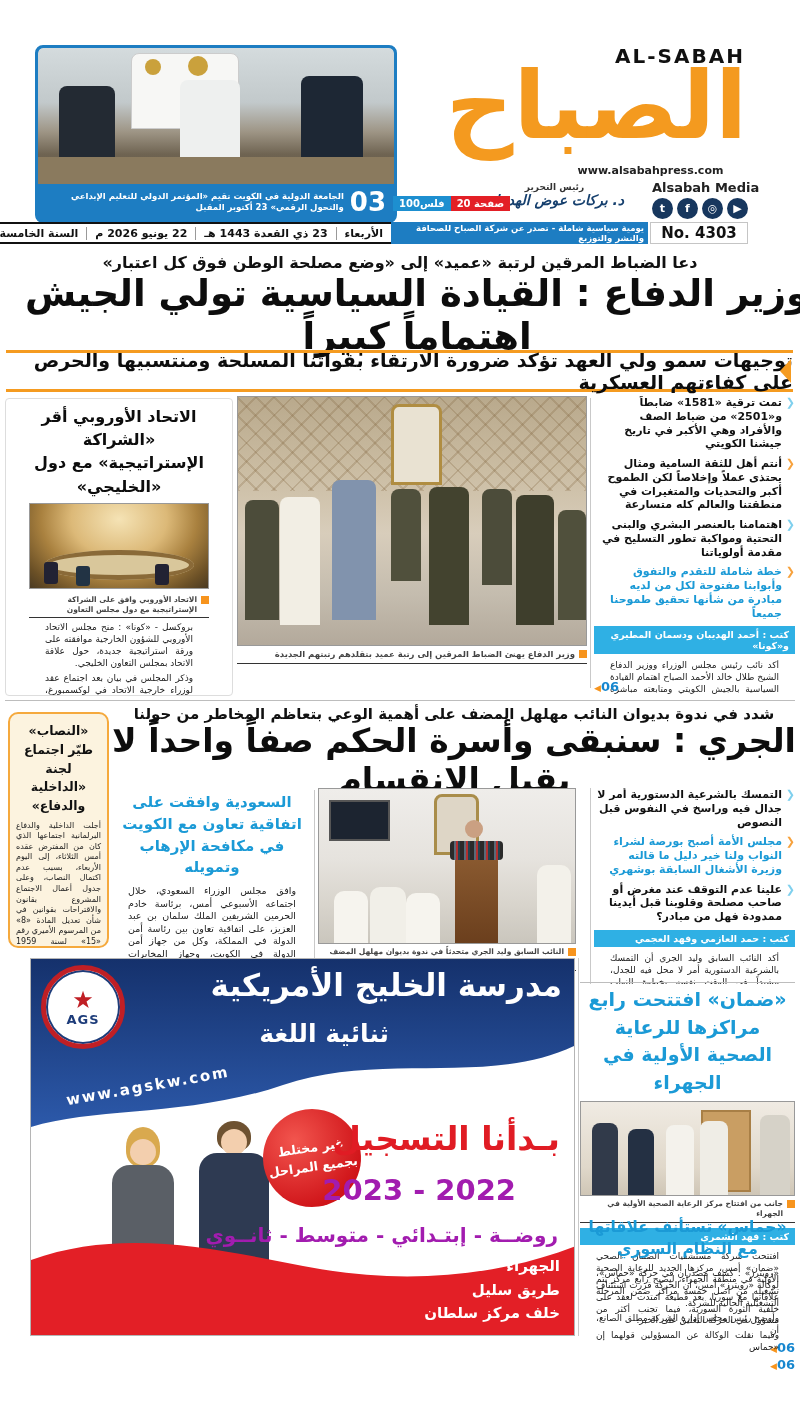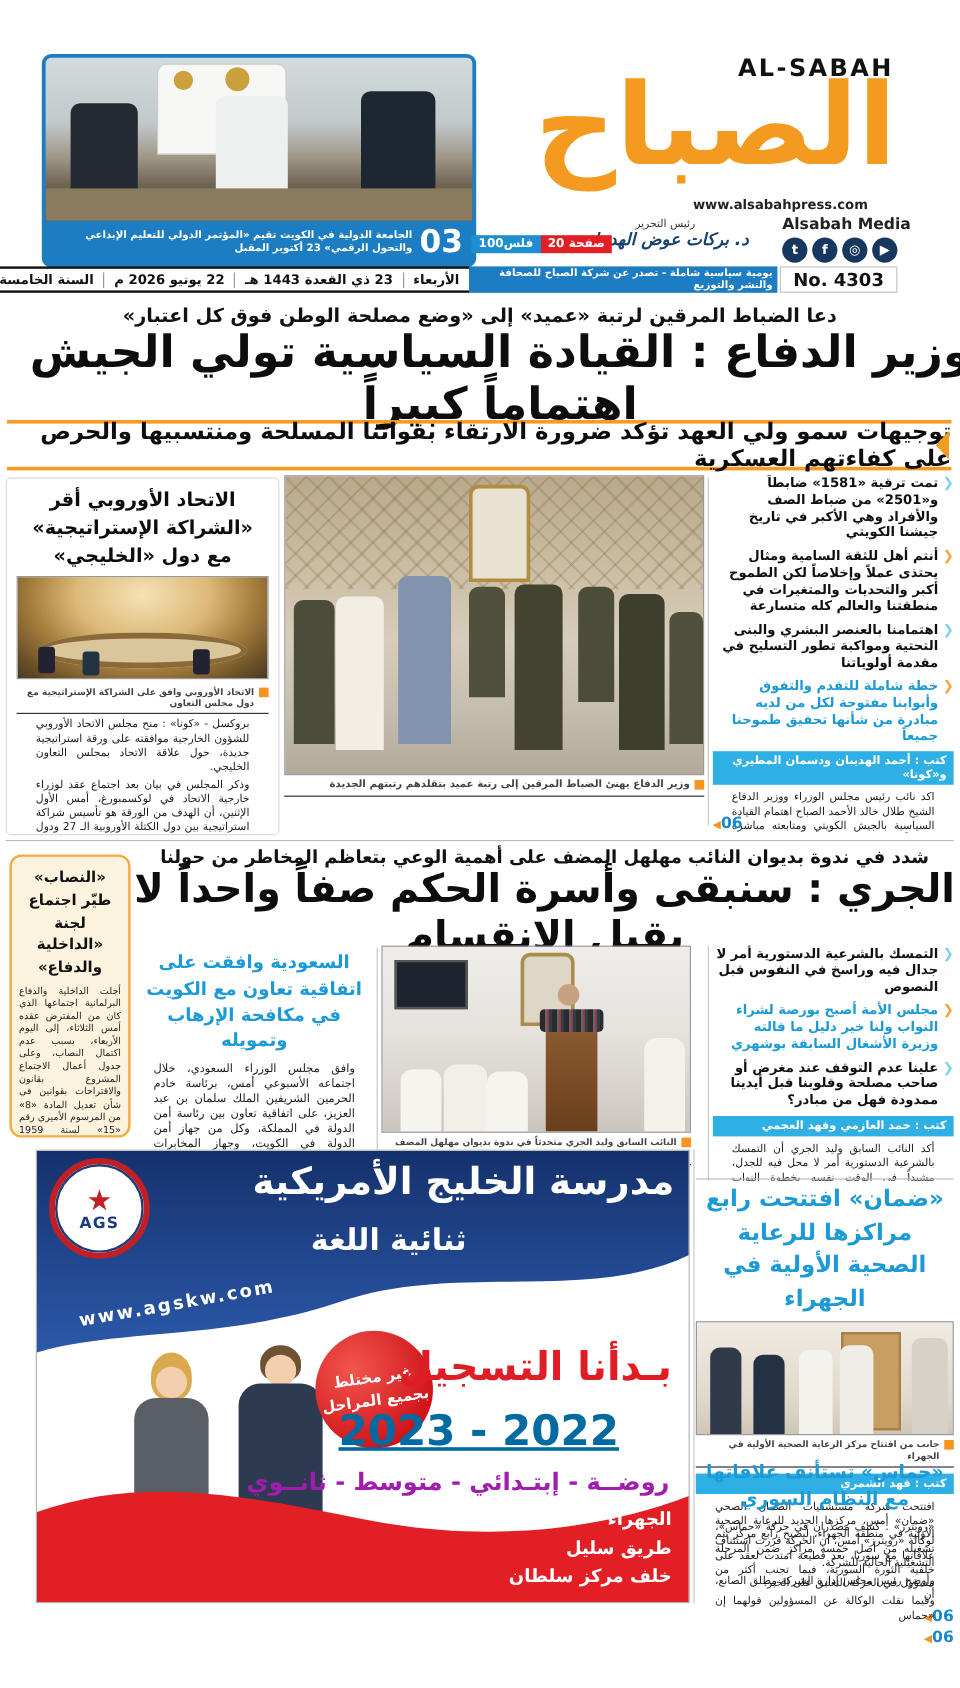--- a/index.html
+++ b/index.html
@@ -16,21 +16,21 @@
   .date-bar{left:0;top:222px;width:391px;height:22px;border-top:2px solid #111;border-bottom:2px solid #111;display:flex;align-items:center;box-sizing:border-box;}
   .date-bar span{font-size:11px;font-weight:bold;color:#111;padding:0 8px;border-left:1px solid #999;white-space:nowrap;}
   .date-bar span:last-child{border-left:none;}
   .logo-en{left:598px;top:44px;width:164px;text-align:center;font-size:20px;font-weight:bold;letter-spacing:2px;color:#111;}
   .logo-ar{left:398px;top:50px;width:397px;height:118px;text-align:center;font-size:94px;line-height:112px;font-weight:bold;color:#f49a1f;}
   .website{left:553px;top:164px;width:195px;text-align:center;font-size:11px;font-weight:bold;color:#222;}
   .media-label{left:652px;top:180px;width:130px;font-size:13px;font-weight:bold;color:#222;direction:ltr;text-align:left;}
   .social-row{left:652px;top:198px;display:flex;gap:4px;direction:ltr;}
   .soc{width:21px;height:21px;border-radius:50%;background:#17375e;color:#fff;font-size:11px;font-weight:bold;display:flex;align-items:center;justify-content:center;}
   .editor-box{left:462px;top:182px;width:185px;text-align:center;}
-  .ed-title{font-size:9px;font-weight:normal;color:#333;}
+  .ed-title{font-size:9px;font-weight:bold;color:#333;}
   .ed-name{font-size:14px;font-weight:bold;font-style:italic;color:#16406e;}
   .price-badge{left:393px;top:196px;display:flex;direction:ltr;}
   .price-badge span{font-size:10px;font-weight:bold;color:#fff;padding:2px 6px;white-space:nowrap;}
   .price-blue{background:#1d8fd0;}
   .price-red{background:#e31f26;}
   .tagline-strip{left:391px;top:222px;width:257px;height:22px;background:#1d7dc2;color:#fff;font-size:8.5px;font-weight:bold;display:flex;align-items:center;justify-content:center;box-sizing:border-box;padding:0 4px;}
   .issue-box{left:650px;top:222px;width:98px;height:22px;border:1px solid #c5c5c5;box-sizing:border-box;display:flex;align-items:center;justify-content:center;font-size:15px;font-weight:bold;color:#111;}
 
   
   .kicker{text-align:center;font-weight:bold;color:#111;}
@@ -67,38 +67,38 @@
   .euring{position:absolute;left:8%;top:55%;width:84%;height:36%;border-radius:50%;background:#d9c79b;box-shadow:inset 0 0 0 5px #8a6a38;}
   .jariroom{background:linear-gradient(180deg,#efedea 0%,#e6e3de 45%,#d8d4cc 75%,#cac6bd 100%);}
   .tv{position:absolute;left:4%;top:7%;width:22%;height:24%;background:#1c2430;border:2px solid #555;}
   .portrait2{position:absolute;left:45%;top:3%;width:15%;height:36%;background:#ded6c6;border:3px solid #a98d4a;}
   .podium{position:absolute;left:53%;bottom:0;width:17%;height:56%;background:linear-gradient(180deg,#8a5a30,#6b3f1d);border-radius:4px 4px 0 0;}
   .mics{position:absolute;left:51%;bottom:54%;width:21%;height:12%;border-radius:4px;background:repeating-linear-gradient(90deg,#2a2a2a 0 4px,#5a6a78 4px 6px,#b23030 6px 8px,#24424e 8px 10px);}
   .damanroom{background:linear-gradient(180deg,#f0ebe3 0%,#e0d8ca 70%,#cfc6b6 100%);}
   .door{position:absolute;right:20%;top:8%;width:22%;height:84%;background:#c99e63;border:2px solid #a87f46;}
 
   
-  .eu-box{left:5px;top:398px;width:228px;height:298px;border:1px solid #ddd;border-radius:4px;box-sizing:border-box;padding:6px 8px;overflow:hidden;}
+  .eu-box{left:5px;top:398px;width:228px;height:298px;border:1px solid #ddd;border-radius:4px;box-sizing:border-box;padding:6px 23px;overflow:hidden;}
   .eu-head{font-size:16px;font-weight:bold;text-align:center;line-height:1.45;color:#0d0d0d;}
   .nisab-box{left:8px;top:712px;width:101px;height:236px;background:#fcf3df;border:2px solid #f5a93d;border-radius:10px;box-sizing:border-box;padding:8px 6px;overflow:hidden;}
   .nb-head{font-size:12.5px;font-weight:bold;text-align:center;line-height:1.5;color:#111;margin-bottom:5px;}
   .nb-body{font-size:8px;line-height:1.32;text-align:justify;color:#222;}
 
   
   .ad{left:30px;top:958px;width:545px;height:378px;border:1px solid #b5b5b5;box-sizing:border-box;background:#fff;overflow:hidden;}
   .ad .wave{position:absolute;left:0;}
   .ad-name{position:absolute;right:12px;top:8px;font-size:31px;font-weight:bold;color:#fff;}
   .ad-sub{position:absolute;right:185px;top:60px;font-size:25px;font-weight:bold;color:#fff;}
   .ad-www{position:absolute;left:34px;top:118px;transform:rotate(-10deg);font-size:15px;font-weight:bold;color:#fff;letter-spacing:2px;}
   .ad-logo{position:absolute;left:10px;top:6px;width:84px;height:84px;border-radius:50%;background:#fff;border:5px solid #c01f25;box-sizing:border-box;display:flex;flex-direction:column;align-items:center;justify-content:center;box-shadow:0 0 0 2px #1d3c7a inset;}
   .ad-logo .star{color:#c01f25;font-size:24px;line-height:1;}
   .ad-logo .ags{color:#1d3c7a;font-size:13px;font-weight:bold;letter-spacing:1px;}
   .ad-badge{position:absolute;left:232px;top:150px;width:98px;height:98px;border-radius:50%;background:radial-gradient(circle at 35% 30%,#f2554e,#cf1318 75%);transform:rotate(-8deg);display:flex;flex-direction:column;align-items:center;justify-content:center;color:#fff;font-weight:bold;font-size:12.5px;line-height:1.5;text-align:center;}
   .ad-reg{position:absolute;right:14px;top:160px;font-size:33px;font-weight:bold;color:#e01c24;}
-  .ad-years{position:absolute;right:58px;top:214px;font-size:35px;font-weight:bold;color:#0369a1;text-decoration:underline;}
+  .ad-years{position:absolute;right:58px;top:214px;font-size:29px;font-weight:bold;color:#a21caf;}
   .ad-stages{position:absolute;right:16px;top:264px;font-size:20px;font-weight:bold;color:#a21caf;}
   .ad-phones{position:absolute;left:22px;bottom:6px;direction:ltr;text-align:left;color:#fff;font-weight:bold;font-size:20px;line-height:1.12;}
   .ad-loc{position:absolute;right:14px;bottom:10px;color:#fff;font-weight:bold;font-size:15px;line-height:1.55;text-align:right;}
   .kid{position:absolute;bottom:0;}
   .kid .hair{position:absolute;left:50%;transform:translateX(-50%);top:0;width:34px;height:30px;border-radius:50% 50% 40% 40%;}
   .kid .face{position:absolute;left:50%;transform:translateX(-50%);top:8px;width:26px;height:26px;border-radius:50%;background:#f3cfae;}
   .kid .body{position:absolute;left:50%;transform:translateX(-50%);top:32px;width:62px;height:110px;border-radius:18px 18px 0 0;}
 
   
   .daman{left:580px;top:986px;width:215px;}

